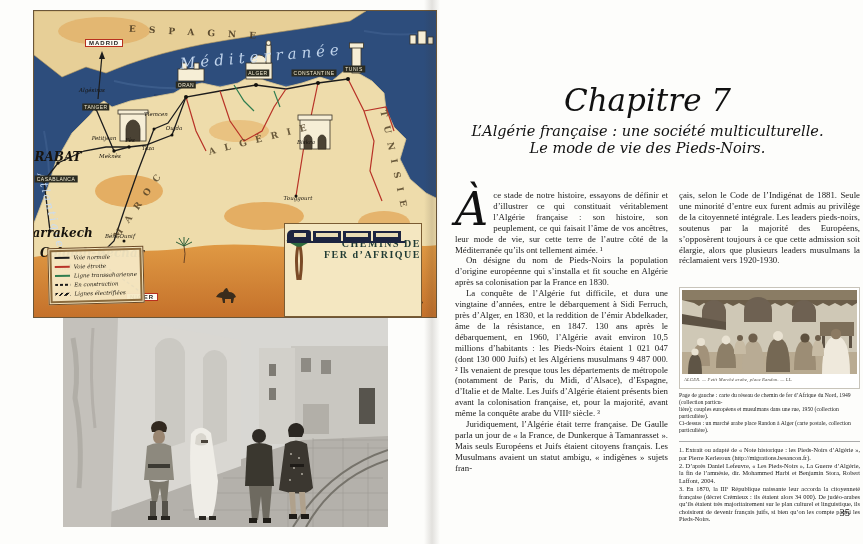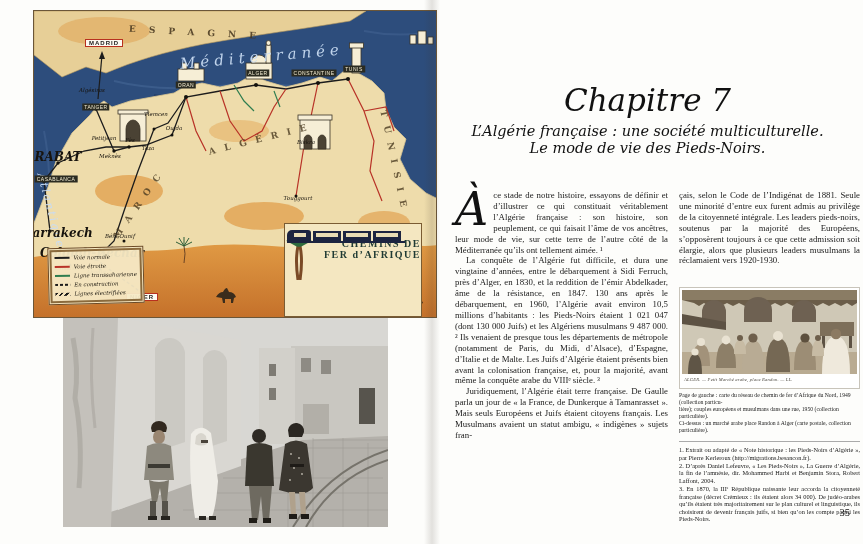--- a/index.html
+++ b/index.html
@@ -326,20 +326,21 @@
   </div>
 
   <div class="gutter"></div>
 
   <div class="chapter-title">Chapitre 7</div>
   <div class="subtitle sub2">Le mode de vie des Pieds-Noirs.</div>
   <div class="subtitle sub1">L’Algérie française : une société multiculturelle.</div>
 
   <div class="col col-left">
     <p class="noindent"><span class="dropcap">À</span><span>ce stade de notre histoire, essayons de définir et d’illustrer ce qui constituait véritablement l’Algérie française : son histoire, son peuplement, ce qui faisait l’âme de vos ancêtres, leur mode de vie, sur cette terre de l’autre côté de la Méditerranée qu’ils ont tellement aimée. ¹</span></p>
+    <p>On désigne du nom de Pieds-Noirs la population d’origine européenne qui s’installa et fit souche en Algérie après sa colonisation par la France en 1830.</p>
     <p>La conquête de l’Algérie fut difficile, et dura une vingtaine d’années, entre le débarquement à Sidi Ferruch, près d’Alger, en 1830, et la reddition de l’émir Abdelkader, âme de la résistance, en 1847. 130 ans après le débarquement, en 1960, l’Algérie avait environ 10,5 millions d’habitants : les Pieds-Noirs étaient 1 021 047 (dont 130 000 Juifs) et les Algériens musulmans 9 487 000. ² Ils venaient de presque tous les départements de métropole (notamment de Paris, du Midi, d’Alsace), d’Espagne, d’Italie et de Malte. Les Juifs d’Algérie étaient présents bien avant la colonisation française, et, pour la majorité, avant même la conquête arabe du VIIIᵉ siècle. ³</p>
     <p>Juridiquement, l’Algérie était terre française. De Gaulle parla un jour de « la France, de Dunkerque à Tamanrasset ». Mais seuls Européens et Juifs étaient citoyens français. Les Musulmans avaient un statut ambigu, « indigènes » sujets fran-</p>
   </div>
 
   <div class="col col-right">
     <p class="noindent">çais, selon le Code de l’Indigénat de 1881. Seule une minorité d’entre eux furent admis au privilège de la citoyenneté intégrale. Les leaders pieds-noirs, soutenus par la majorité des Européens, s’opposèrent toujours à ce que cette admission soit élargie, alors que plusieurs leaders musulmans la réclamaient vers 1920-1930.</p>
 
     <div class="postcard">
       <svg width="175" height="84" viewBox="0 0 175 84">
         <rect width="175" height="84" fill="#cfc8b6"></rect>

